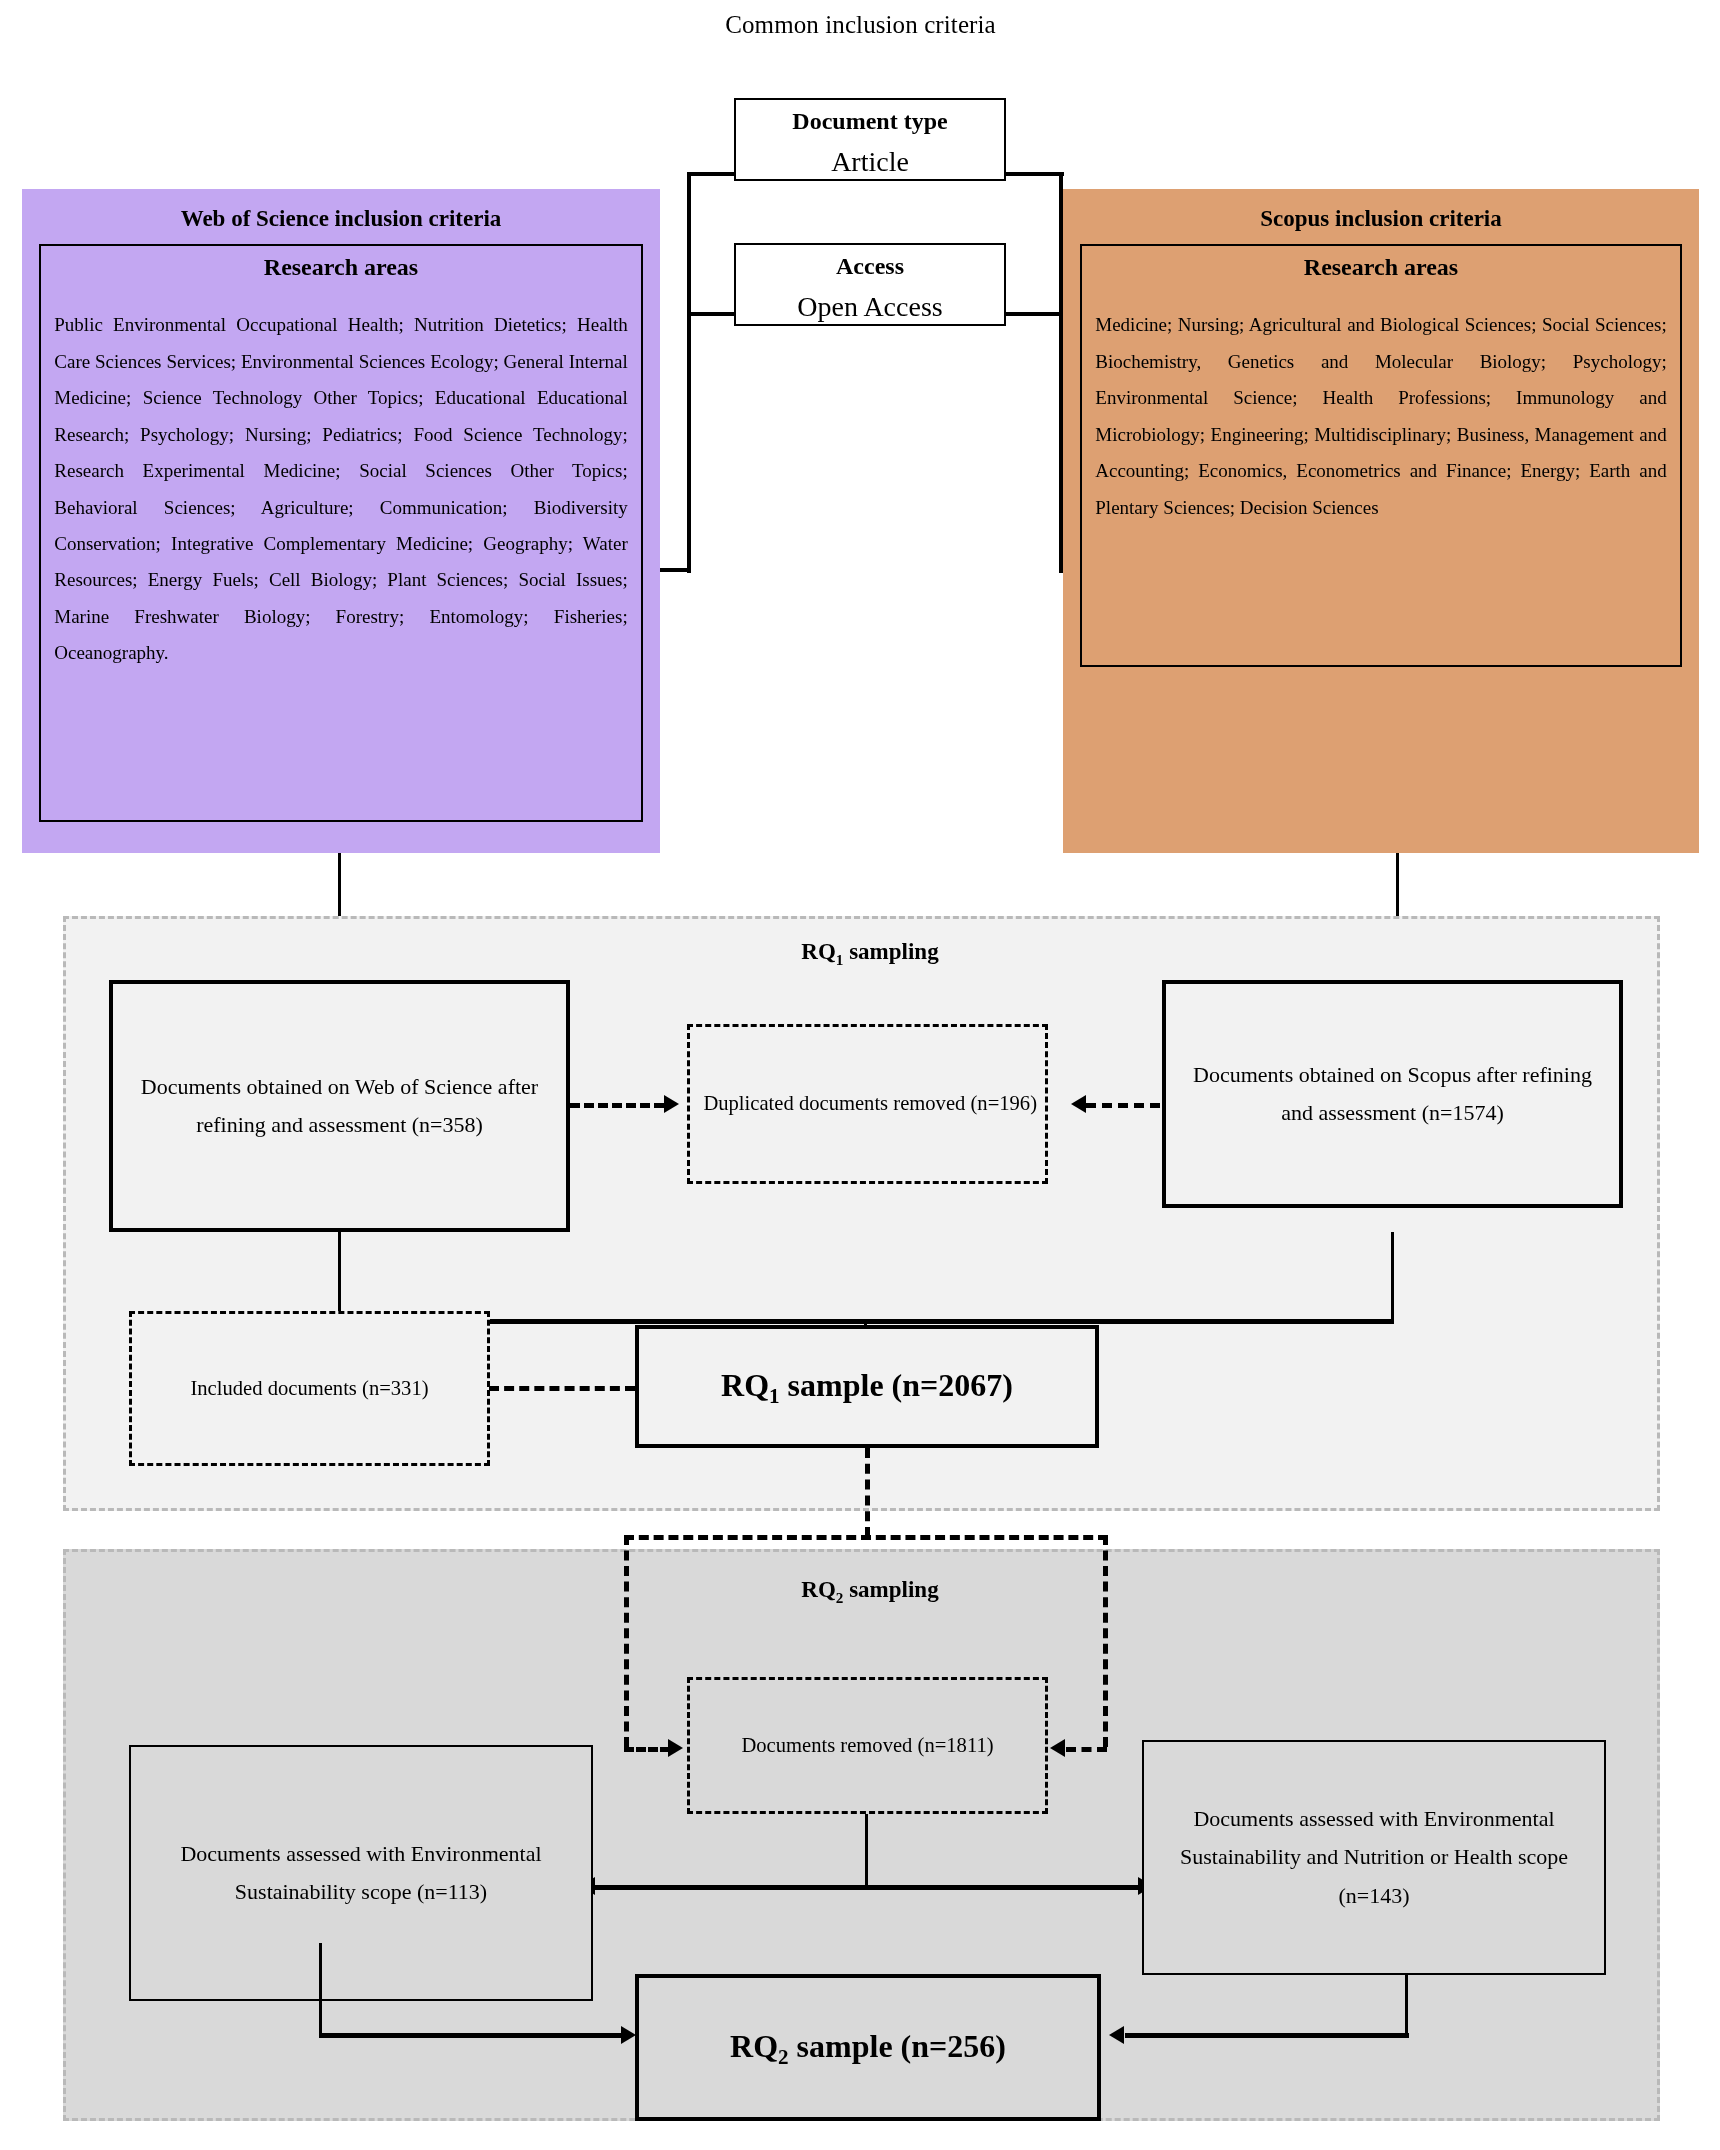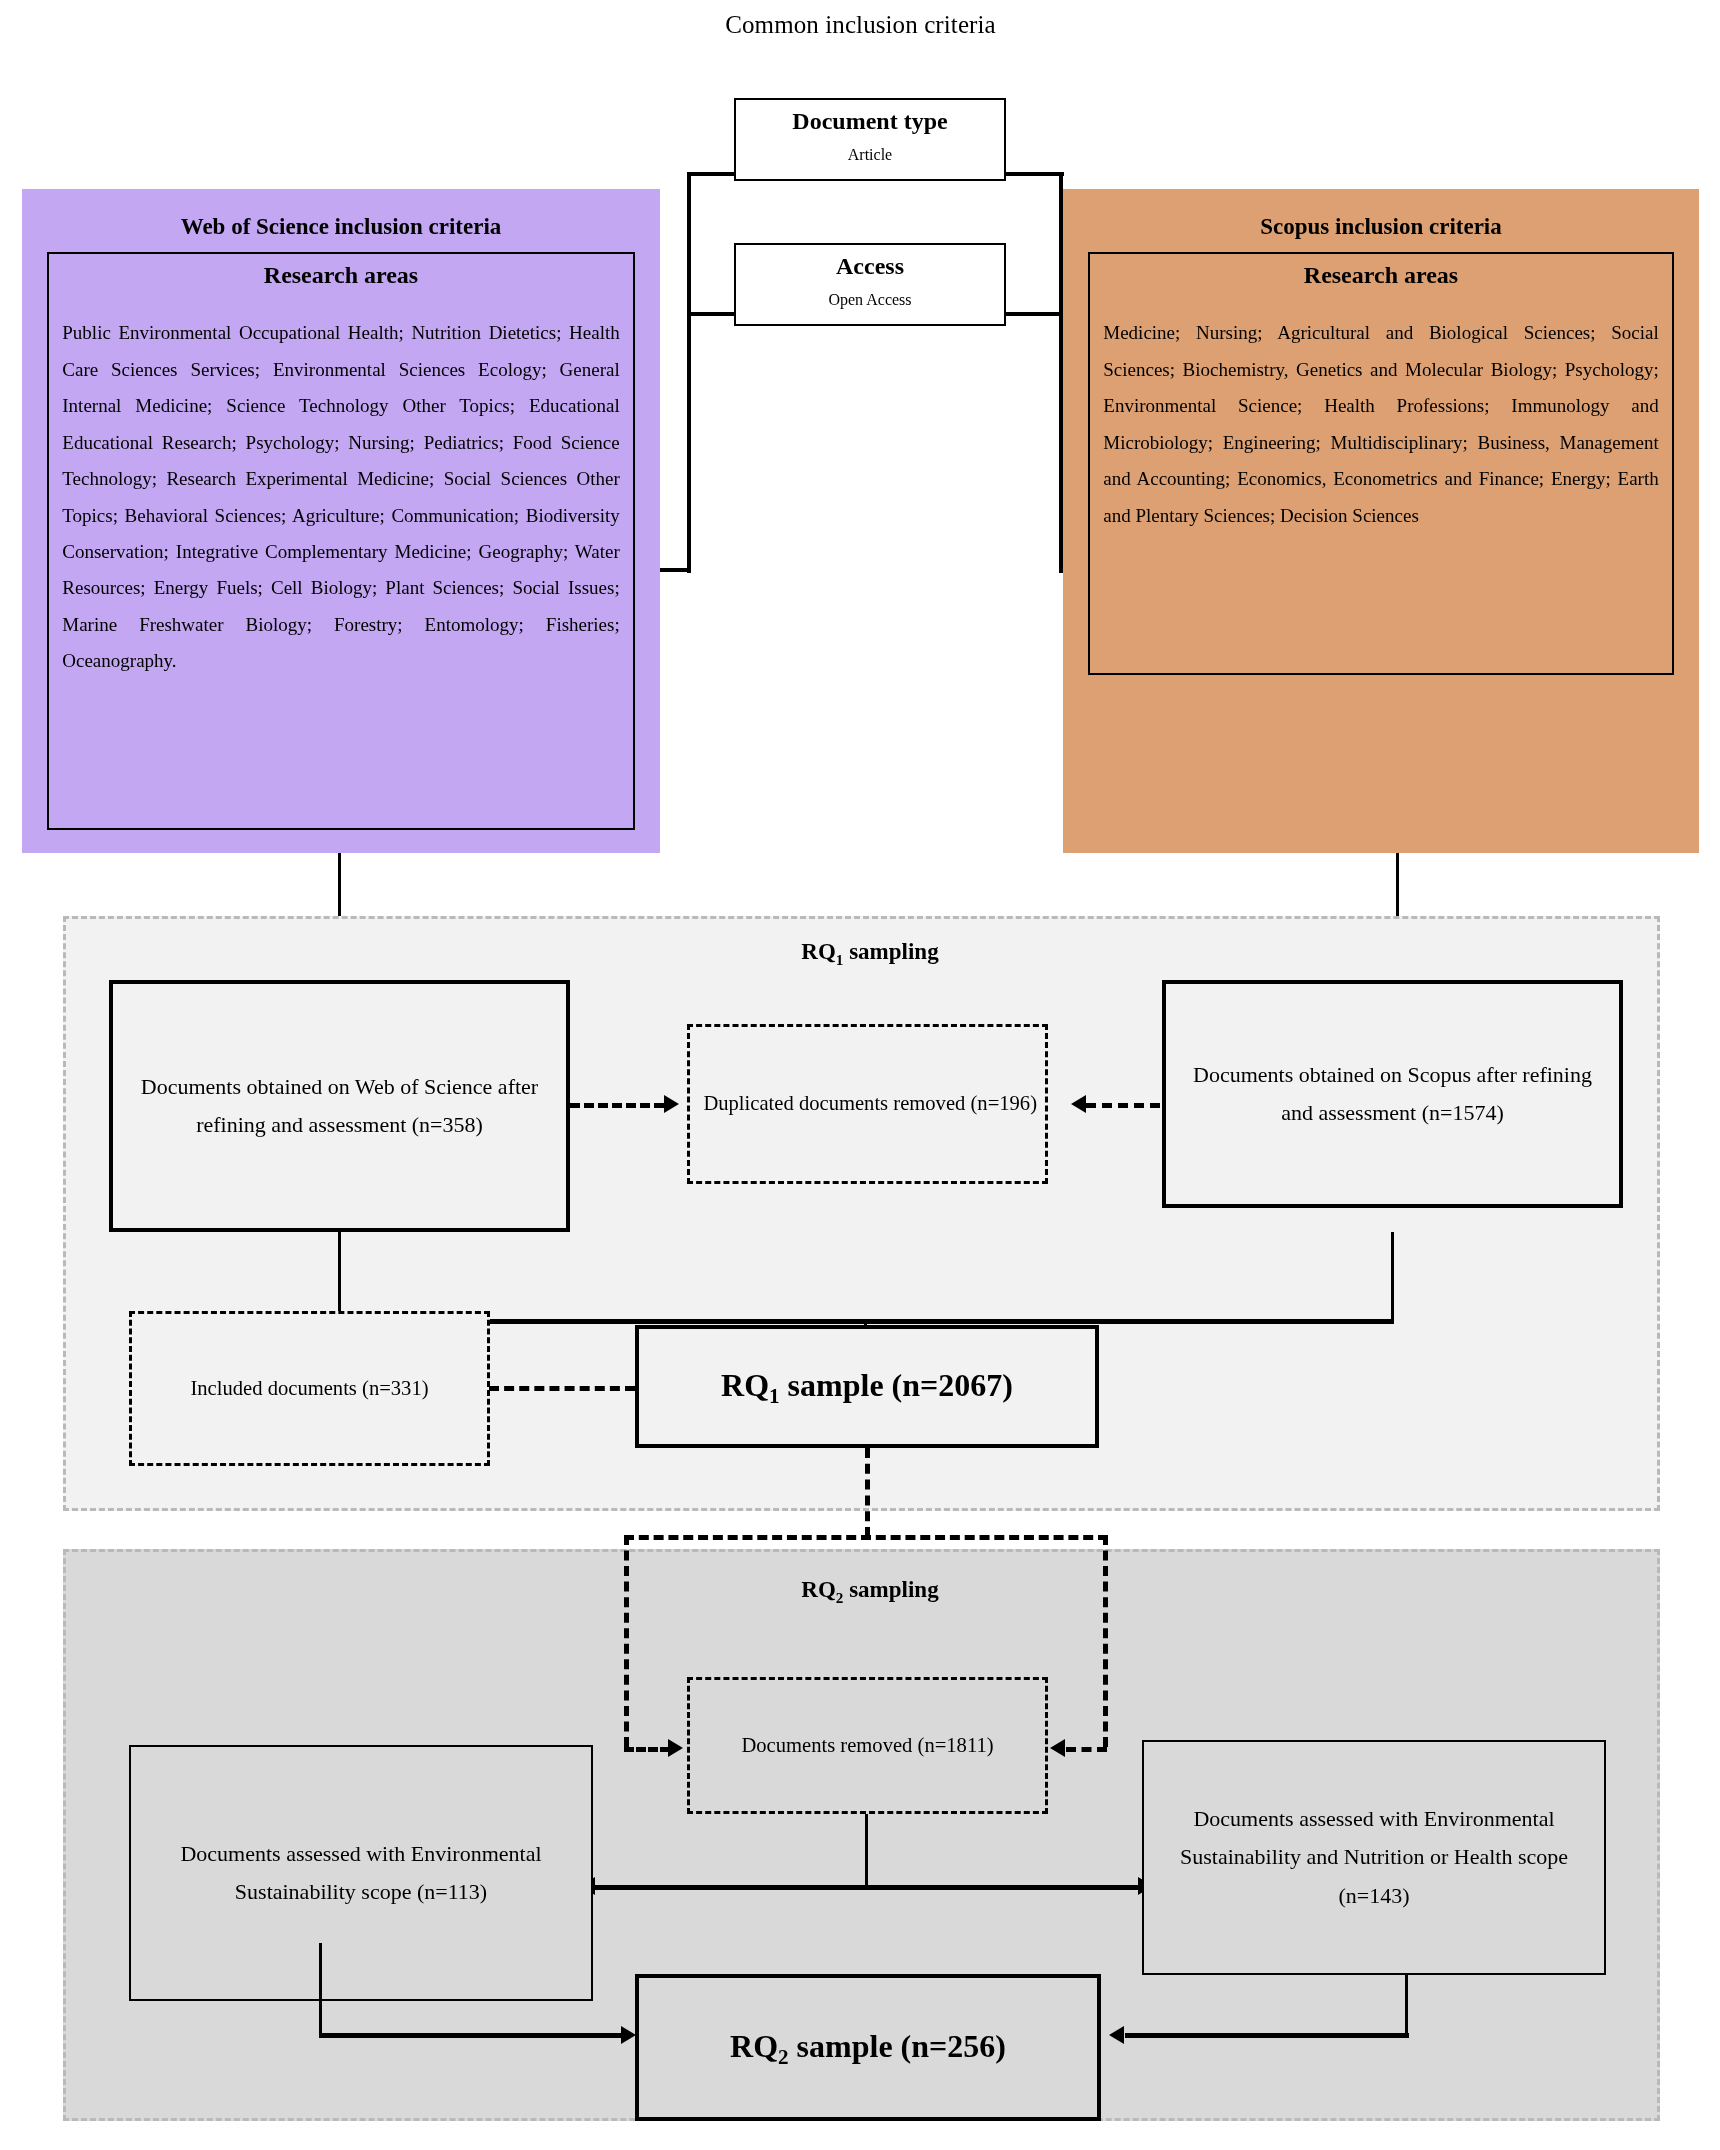--- a/index.html
+++ b/index.html
@@ -20,21 +20,21 @@
   #page-title{
     left:0; top:11.4px; width:1721px;
     text-align:center;
     font-size:25px;
     letter-spacing:0.1px;
   }
 
   
   .panel{
     box-sizing:border-box;
-    padding:12px;
+    padding:4px;
   }
   .panel-title{
     text-align:center;
     font-weight:bold;
     font-size:23px;
     padding-top:12.6px;
   }
   .inner-box{
     box-sizing:border-box;
     border:2.9px solid #000;
@@ -55,21 +55,21 @@
   }
 
   
   .crit-box{
     box-sizing:border-box;
     border:2.9px solid #000;
     background:#fff;
     text-align:center;
   }
   .crit-head{font-weight:bold;font-size:24px;}
-  .crit-val{font-size:16px;}
+  .crit-val{font-size:28px;}
 
   
   .flowbox{
     box-sizing:border-box;
     border:2.9px solid #000;
     display:flex;
     align-items:center;
     justify-content:center;
     text-align:center;
     font-size:22px;

